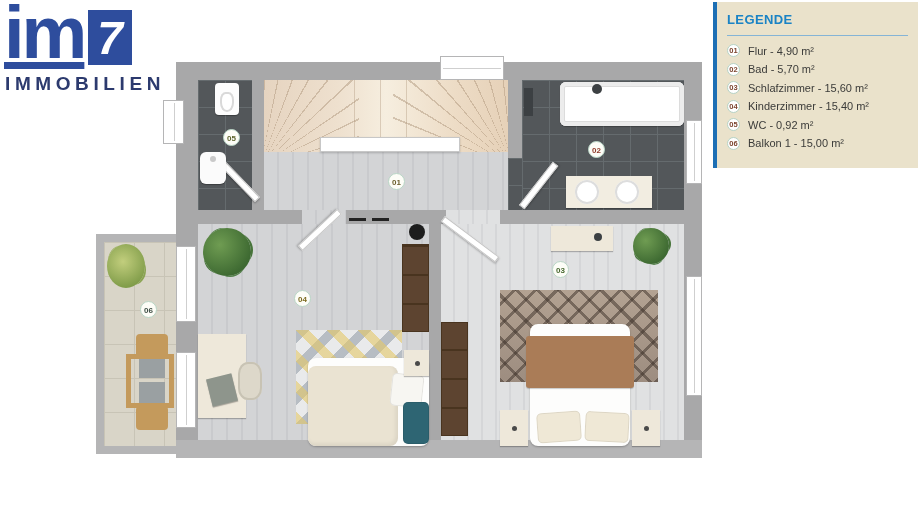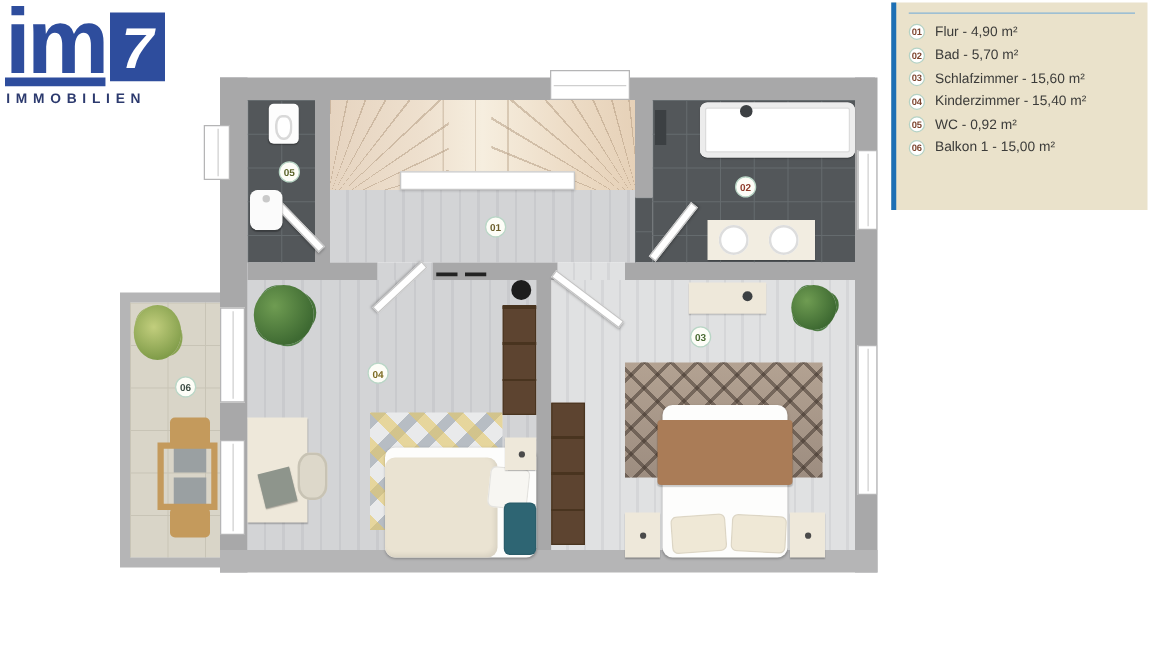--- a/index.html
+++ b/index.html
@@ -3,21 +3,21 @@
 <meta charset="utf-8">
 <style>
   html,body{margin:0;padding:0;}
   body{width:920px;height:518px;background:#fff;font-family:"Liberation Sans",sans-serif;}
   .stage{position:relative;width:920px;height:518px;background:#fff;overflow:hidden;}
 
   
   .logo-im{position:absolute;left:4px;top:0px;font-size:74px;font-weight:700;letter-spacing:-3px;line-height:66px;}
   .logo-box{position:absolute;left:88px;top:10px;width:44px;height:55px;display:flex;align-items:center;justify-content:center;}
   .logo-7{color:#fff;font-size:46px;font-weight:700;font-style:italic;line-height:1;}
-  .logo-sub{position:absolute;left:5px;top:73px;font-size:11px;font-weight:700;letter-spacing:4.6px;}
+  .logo-sub{position:absolute;left:5px;top:73px;font-size:19px;font-weight:700;letter-spacing:4.6px;}
 
   
   .w{position:absolute;background:#a8a8a9;}
   .w2{position:absolute;background:#b5b5b6;}
   .tile-dark{position:absolute;background-color:#53575a;
      background-image:linear-gradient(#656b6e 1px,transparent 1px),linear-gradient(90deg,#656b6e 1px,transparent 1px);
      background-size:27px 27px;}
   .wood-a{position:absolute;background:repeating-linear-gradient(90deg,#d3d4d6 0 13px,#c9cacd 13px 15px);}
   .wood-b{position:absolute;background:repeating-linear-gradient(90deg,#e0e1e2 0 12px,#d5d6d8 12px 14px);}
   .stone{position:absolute;background-color:#d9d5c8;
@@ -187,20 +187,21 @@
   <div class="table-tan" style="left:126px;top:354px;width:48px;height:54px;"></div>
 
   <div class="marker" style="left: 388px; top: 173px; color: rgb(107, 95, 44);">01</div>
   <div class="marker" style="left: 588px; top: 141px; color: rgb(143, 59, 42);">02</div>
   <div class="marker" style="left: 552px; top: 261px; color: rgb(71, 104, 47);">03</div>
   <div class="marker" style="left: 294px; top: 290px; color: rgb(124, 107, 33);">04</div>
   <div class="marker" style="left: 223px; top: 129px; color: rgb(92, 100, 43);">05</div>
   <div class="marker" style="left: 140px; top: 301px; color: rgb(63, 79, 70);">06</div>
 
   <aside class="legend">
+    <h2 style="color: rgb(26, 131, 197);">LEGENDE</h2>
     <div class="rule"></div>
     <ul>
       <li>
           <span class="chip">01</span>
           <span class="ltxt">Flur - 4,90 m²</span>
         </li>
       <li>
           <span class="chip">02</span>
           <span class="ltxt">Bad - 5,70 m²</span>
         </li>

